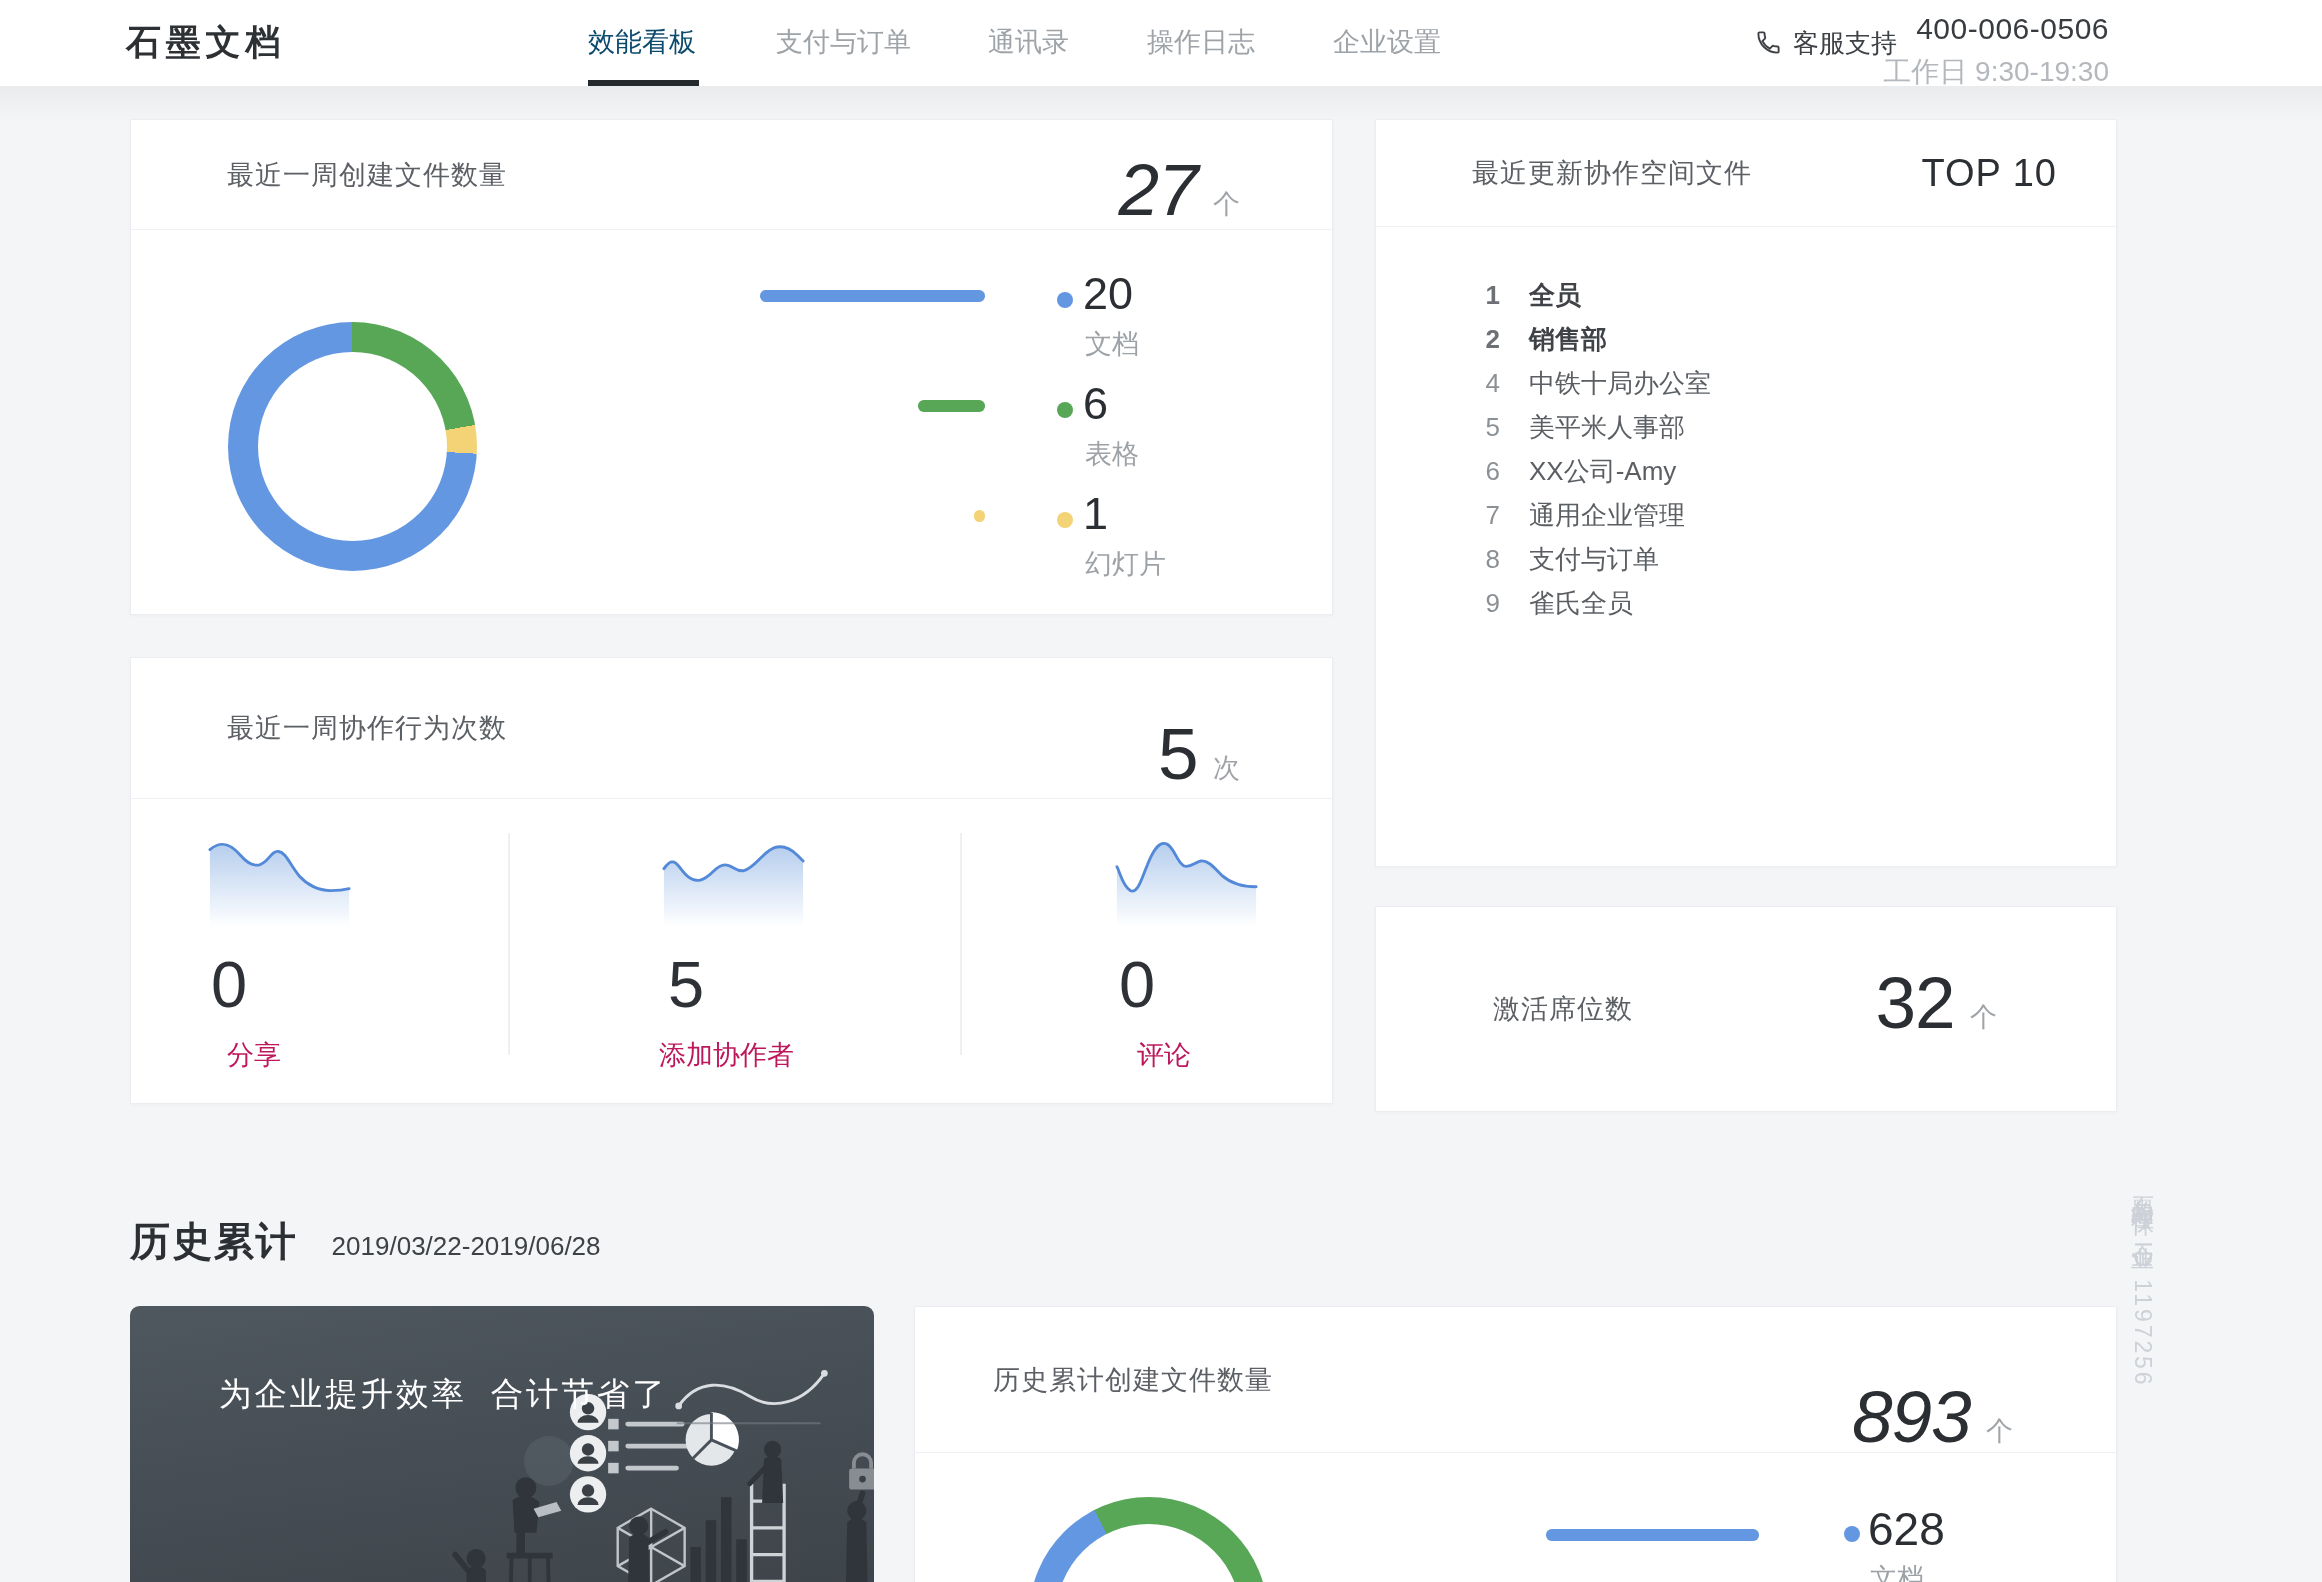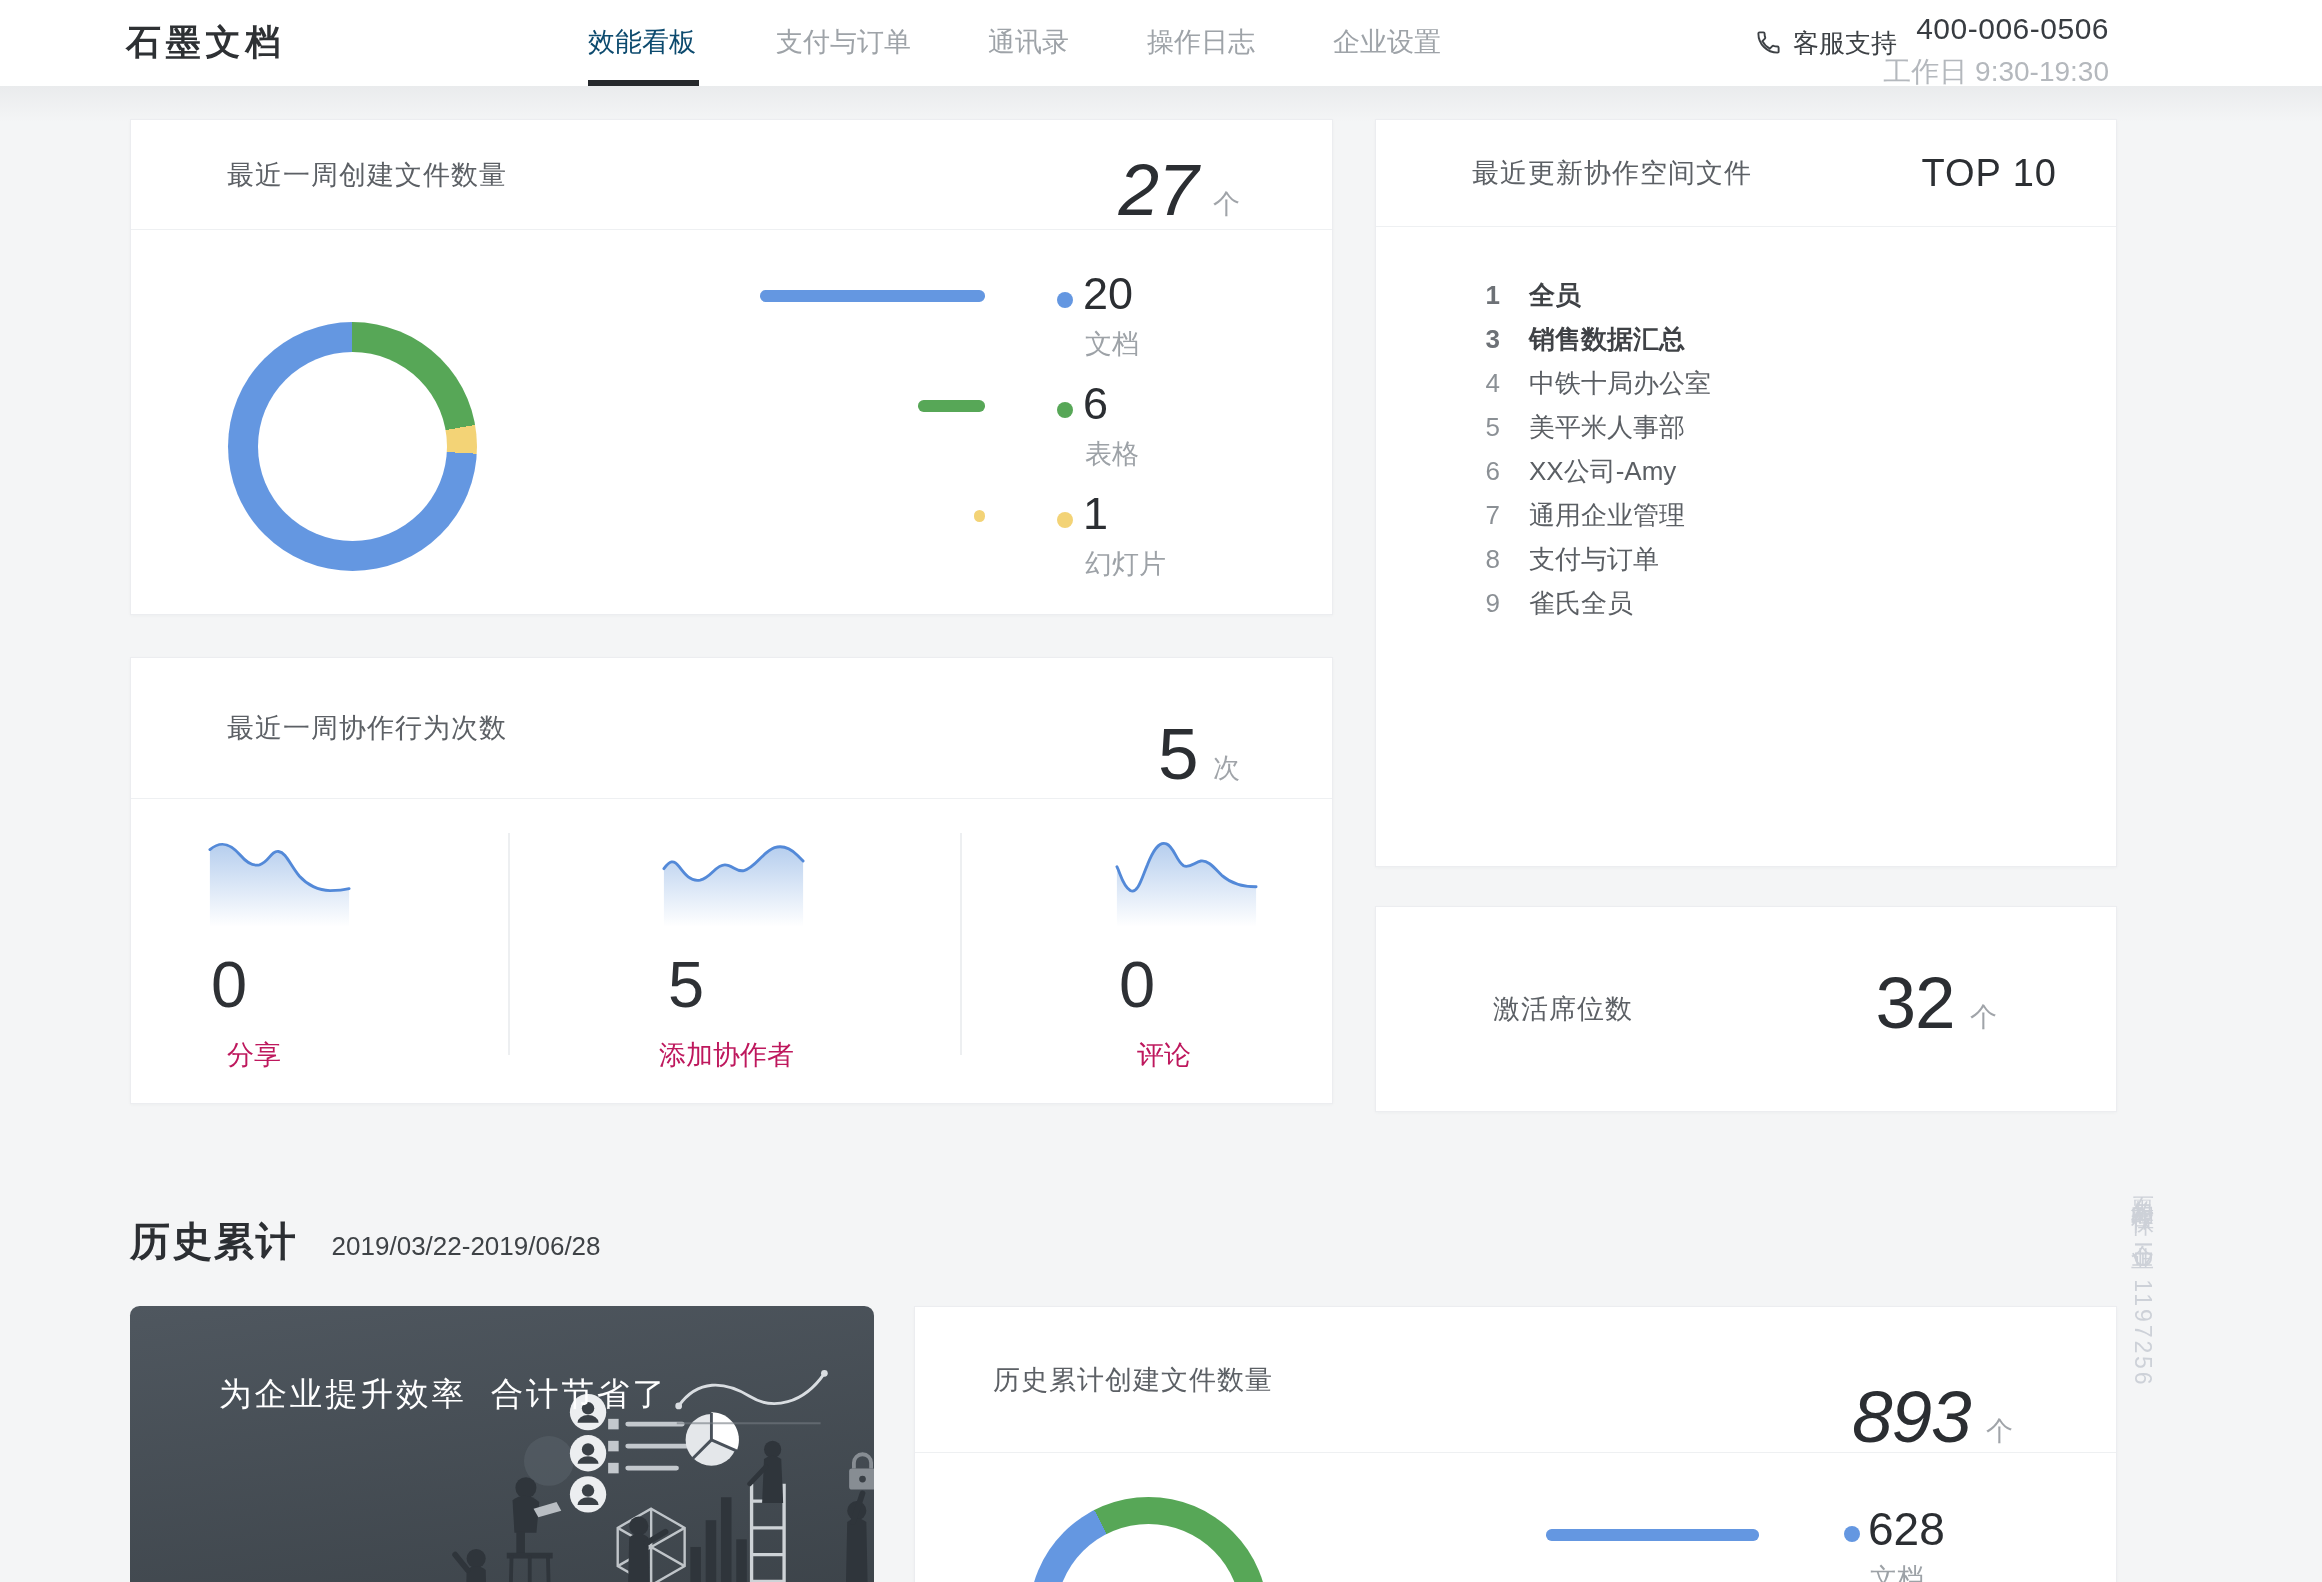--- a/index.html
+++ b/index.html
@@ -209,21 +209,21 @@
   <div class="mlab" style="left:1006px">评论</div>
 </div>
 
 <div class="card" id="card-top10">
   <div class="chead">
     <div class="ctitle">最近更新协作空间文件</div>
     <div class="badge">TOP 10</div>
   </div>
   <div class="t10">
     <div class="row bold"><span class="rank">1</span><span>全员</span></div>
-    <div class="row bold"><span class="rank">3</span><span>销售数据汇总</span></div>
+    <div class="row bold"><span class="rank">2</span><span>销售部</span></div>
     <div class="row"><span class="rank">4</span><span>中铁十局办公室</span></div>
     <div class="row"><span class="rank">5</span><span>美平米人事部</span></div>
     <div class="row"><span class="rank">6</span><span>XX公司-Amy</span></div>
     <div class="row"><span class="rank">7</span><span>通用企业管理</span></div>
     <div class="row"><span class="rank">8</span><span>支付与订单</span></div>
     <div class="row"><span class="rank">9</span><span>雀氏全员</span></div>
   </div>
 </div>
 
 <div class="card" id="card-seats">

